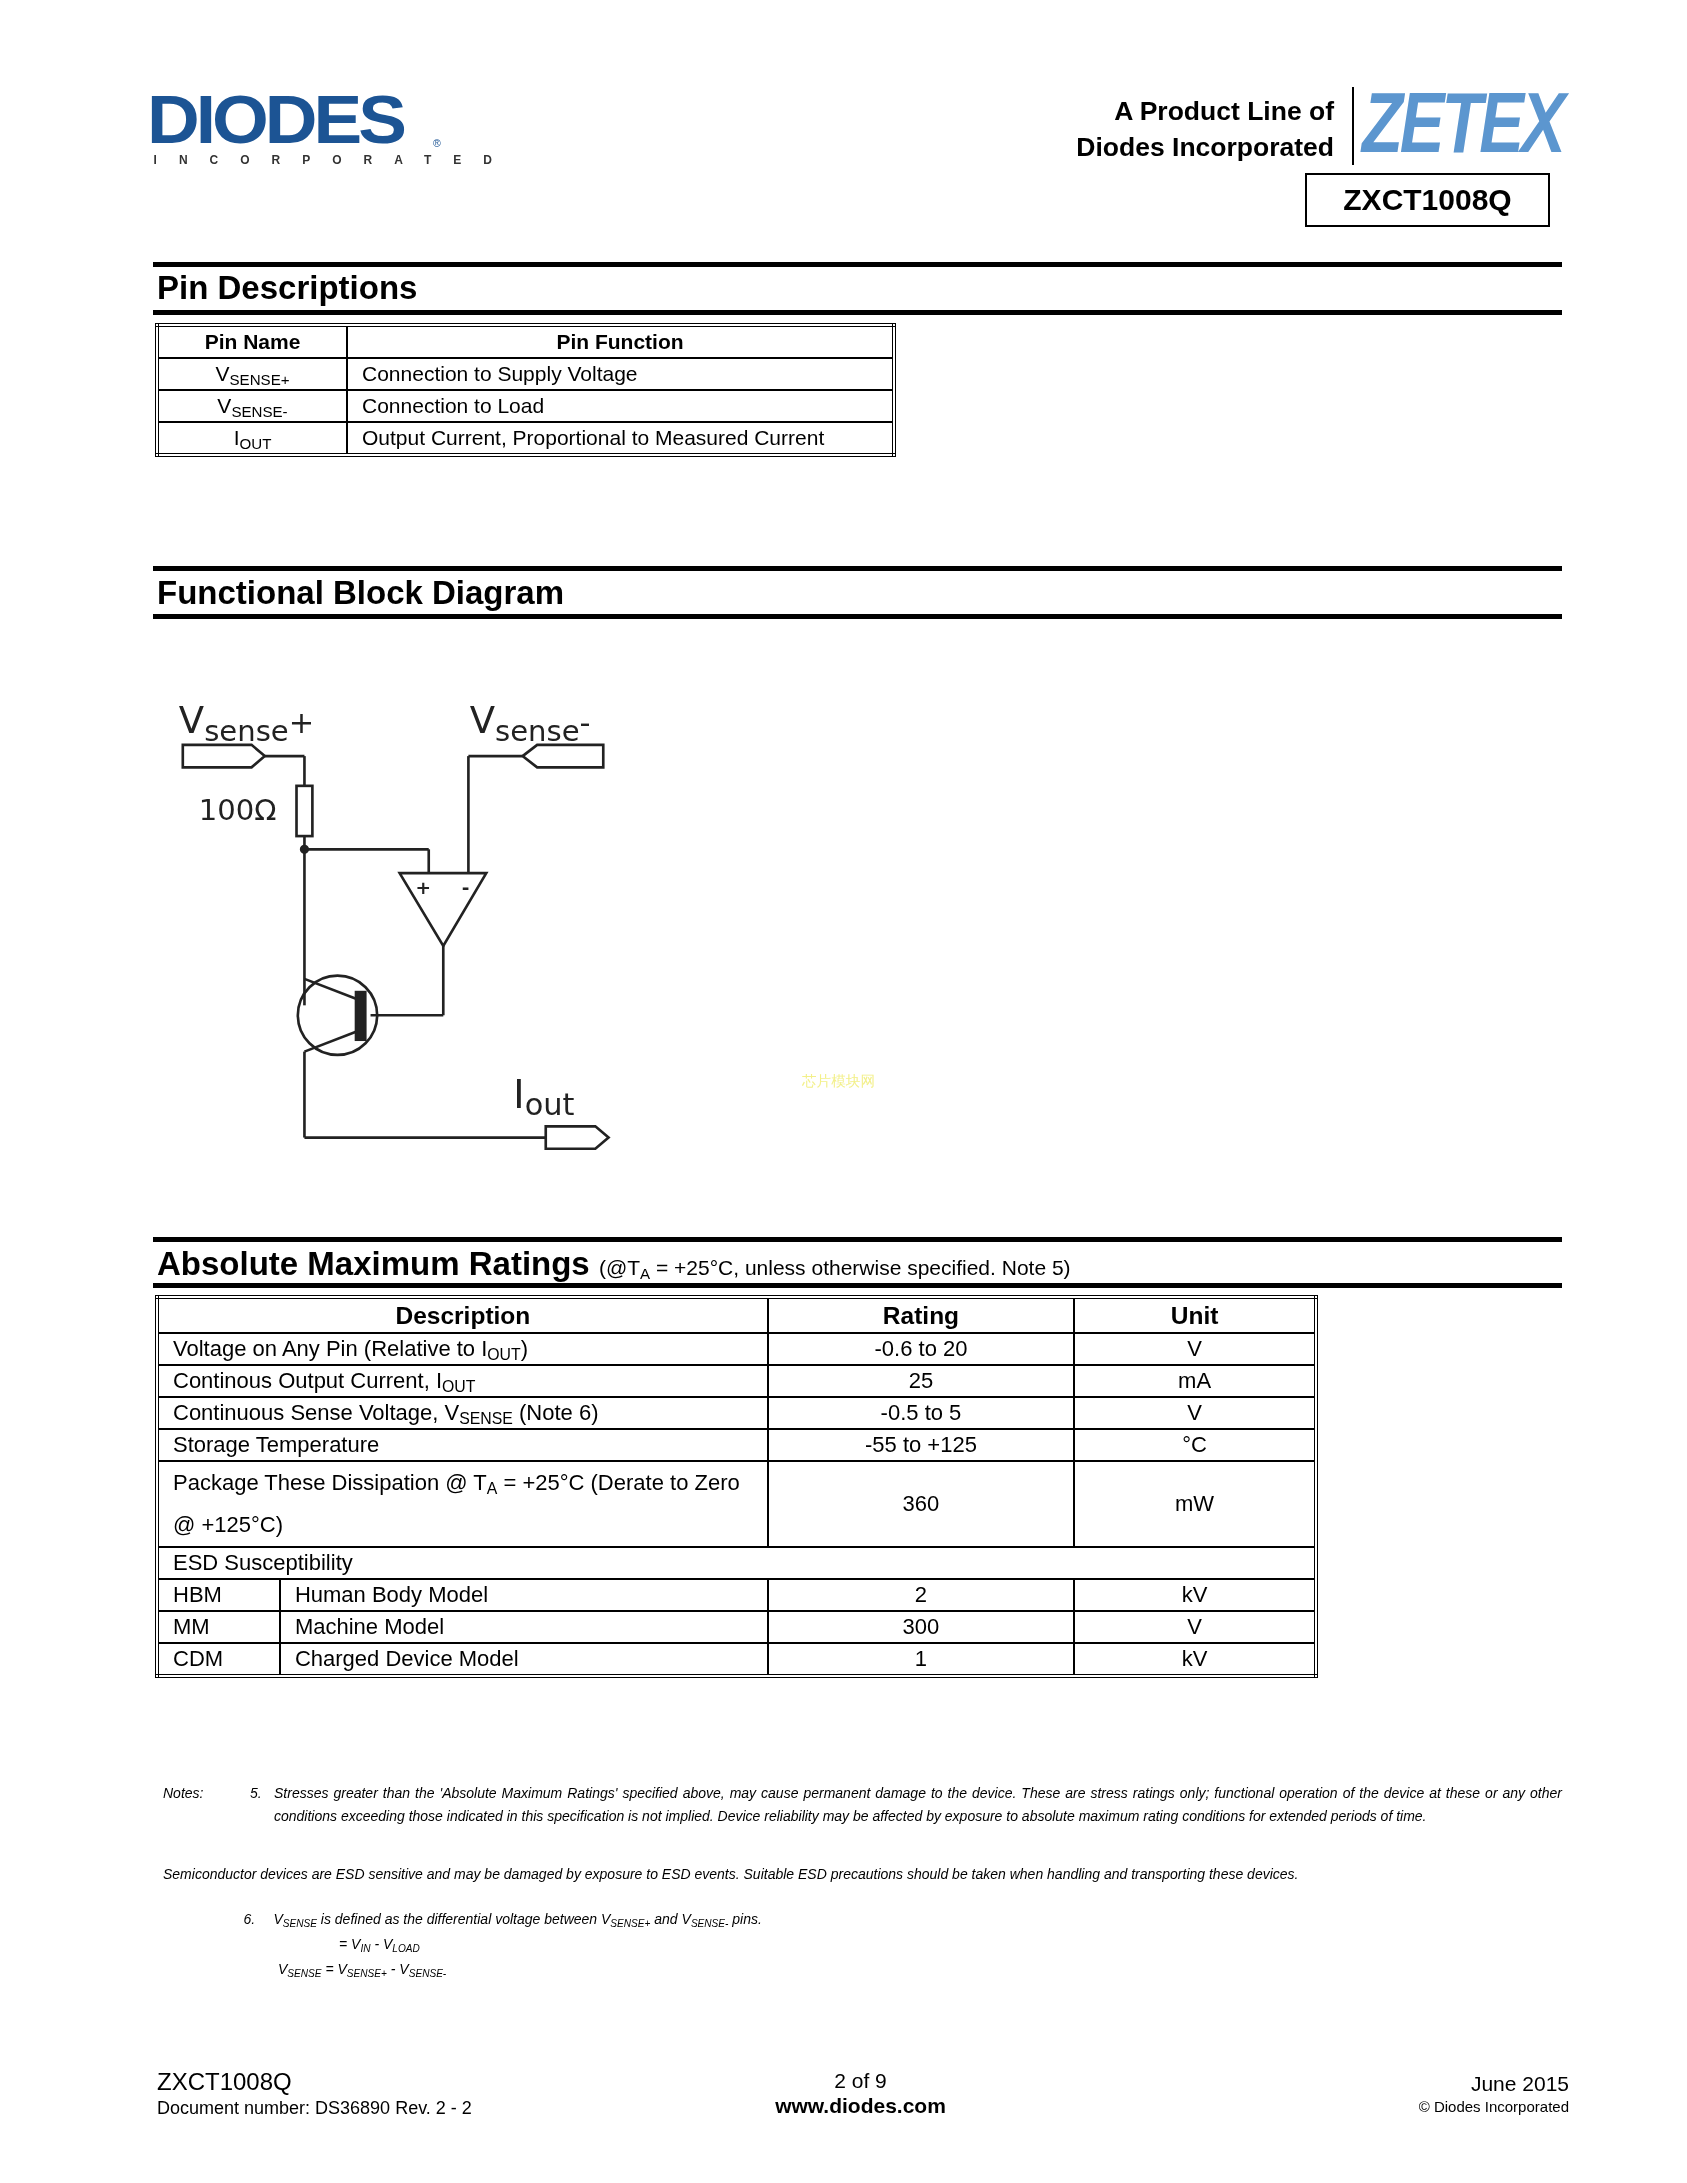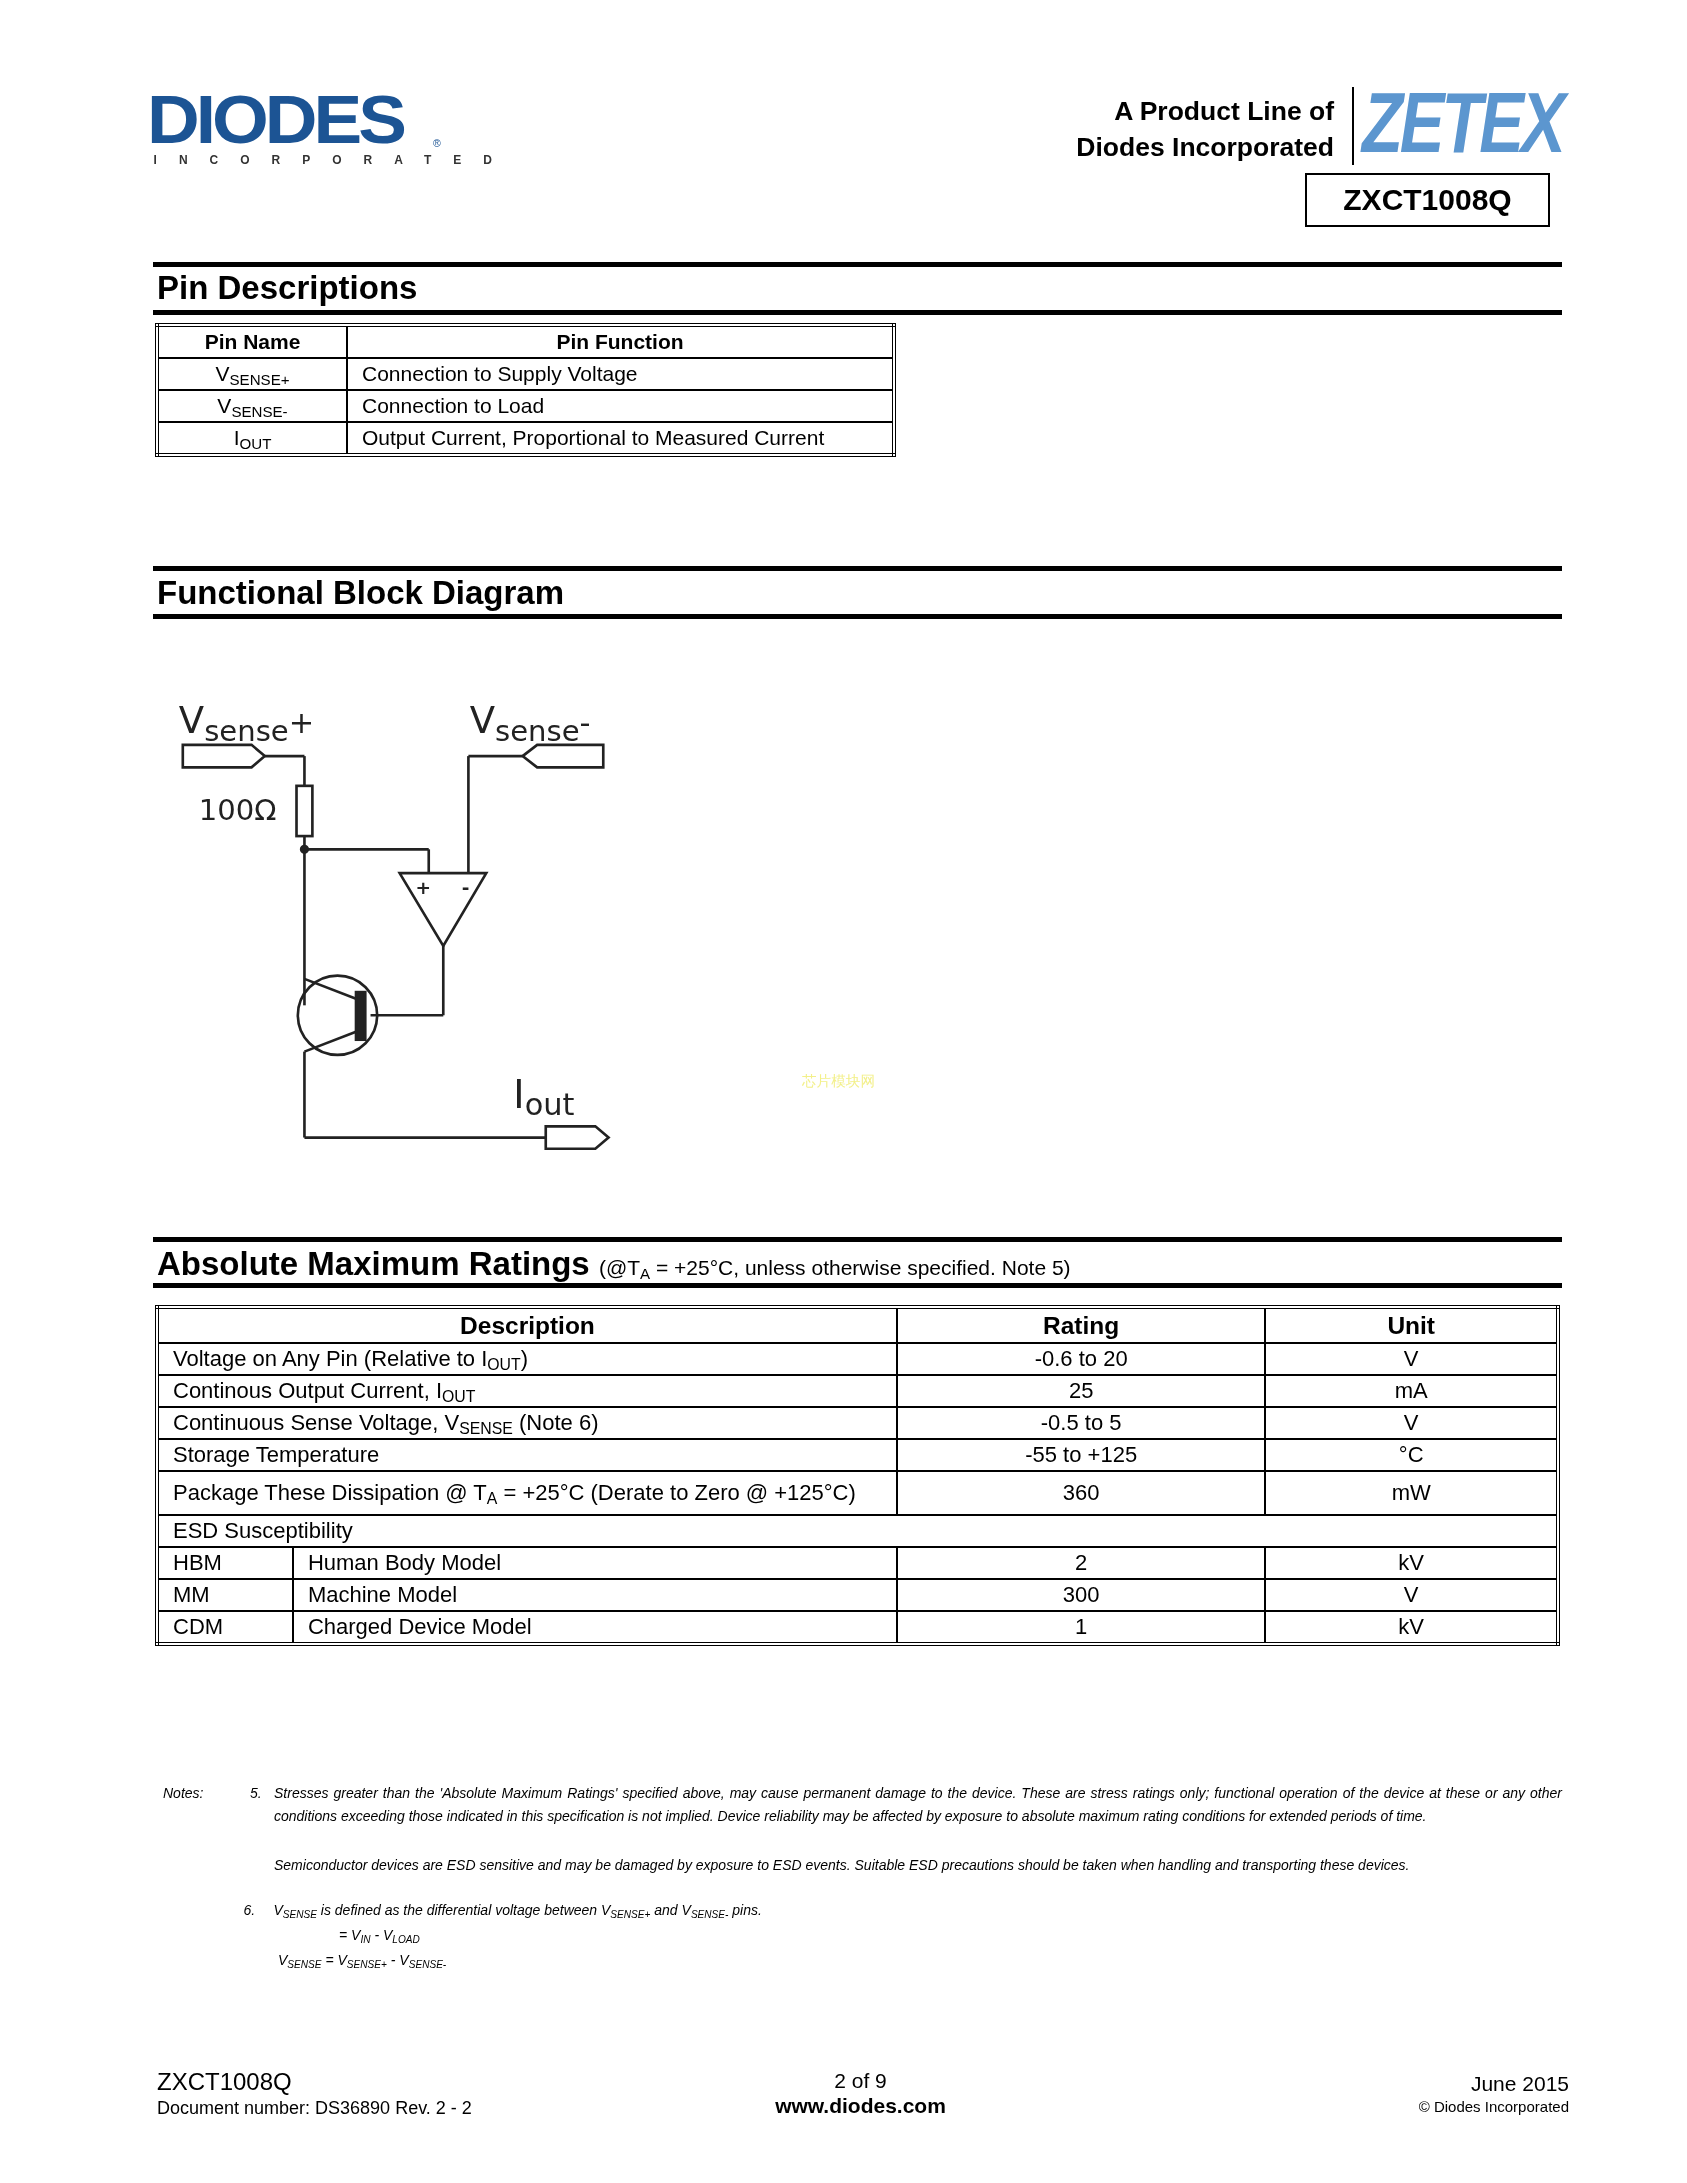--- a/index.html
+++ b/index.html
@@ -27,21 +27,21 @@
   .sec-title { left:157px; font-weight:bold; font-size:33px; line-height:40px; }
   .sec-sub { font-weight:normal; font-size:21px; }
 
   
   table { border-collapse:collapse; }
   .dbl { border:4px double #000; }
   td, th { border:2px solid #000; padding:0 14px; font-size:21px; line-height:30px; }
   th { font-weight:bold; text-align:center; }
   .pin-table { left:155px; top:323px; width:741px; }
   .pin-table td.pn { text-align:center; width:159px; }
-  .amr-table { left:155px; top:1295px; width:1405px;margin-top:10px; }
+  .amr-table { left:155px; top:1295px; width:1163px; }
   .amr-table td, .amr-table th { font-size:22px; }
   .amr-table th { font-size:24.5px; line-height:33px; }
   .c { text-align:center; }
   .tall td { line-height:42px; }
   .esd-head td { font-weight:normal; }
 
   
   .notes { left:163px; top:1782px; width:1399px; font-size:14px; line-height:22.5px;font-style:italic; }
   .notes .row { display:flex; }
   .notes .lbl { width:87px; flex:none; }
@@ -216,21 +216,21 @@
   </tr>
 </tbody>
   </table>
 
 <div class="abs notes">
   <div class="row">
     <span class="lbl">Notes:</span>
     <span class="num">5.</span>
     <span class="para">Stresses greater than the 'Absolute Maximum Ratings' specified above, may cause permanent damage to the device. These are stress ratings only; functional operation of the device at these or any other conditions exceeding those indicated in this specification is not implied. Device reliability may be affected by exposure to absolute maximum rating conditions for extended periods of time.</span>
   </div>
-  <div class="row" style="margin-top:27px;">
+  <div class="row" style="margin-top:36px;flex-direction:column;">
     <span class="lbl"></span>
       <span class="num"></span>
     <span class="para">Semiconductor devices are ESD sensitive and may be damaged by exposure to ESD events. Suitable ESD precautions should be taken when handling and transporting these devices.</span>
   </div>
   <div class="row" style="margin-top:22.5px;">
     <span class="lbl"></span>
     <span class="num" style="margin-left:-6.6px; width:30px;">6.</span>
     <span><span>V</span><sub>SENSE</sub><span> is defined as the differential voltage between </span><span>V</span><sub>SENSE+</sub><span> and </span><span>V</span><sub>SENSE-</sub><span> pins.</span></span>
   </div>
   <div style="margin-left:176px; margin-top:2.6px;"><span> = </span><span>V</span><sub>IN</sub><span> - </span><span>V</span><sub>LOAD</sub></div>

